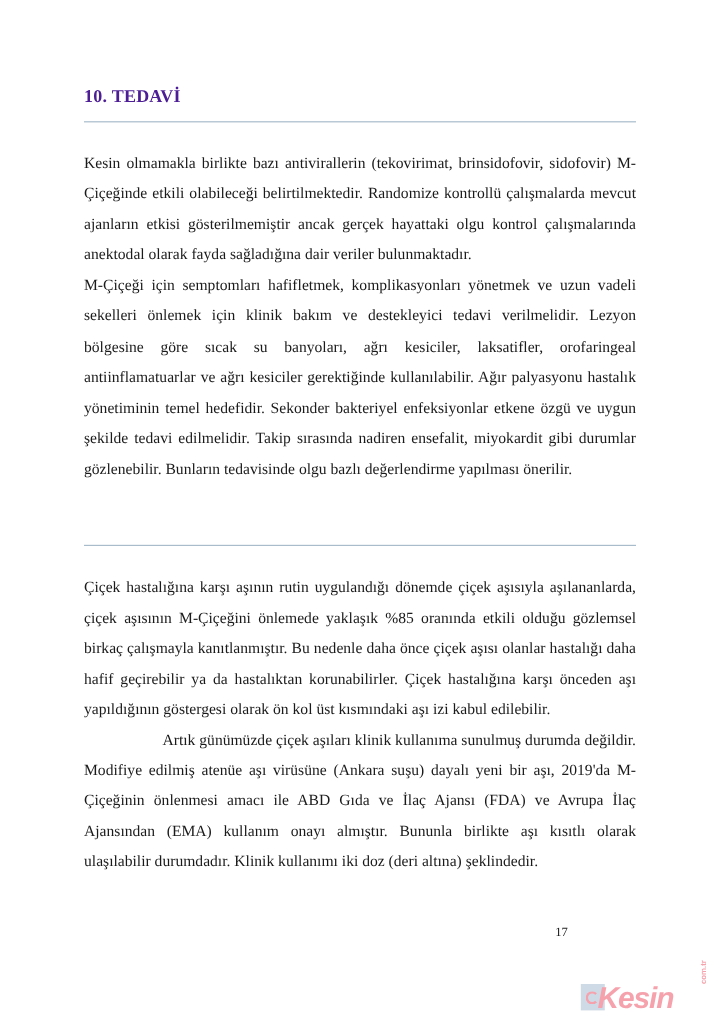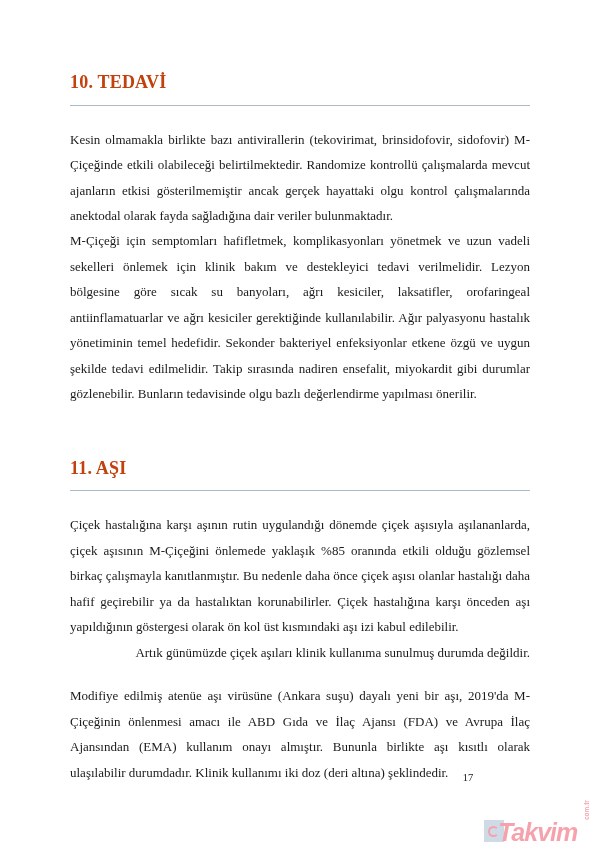--- a/index.html
+++ b/index.html
@@ -25,24 +25,24 @@
 
   .content {
     position: absolute;
     left: 70px;
     top: 72px;
     width: 460px;
   }
 
   
   .section-heading {
-    color: #c2410c;
+    color: #4c1d95;
     font-family: "Liberation Serif", "DejaVu Serif", serif;
     font-weight: bold;
-    font-size: 18px;
+    font-size: 15px;
     letter-spacing: 0.2px;
     margin: 0;
     padding: 0;
     line-height: 1.2;
   }
   .heading-rule {
     border: 0;
     border-top: 1px solid #a9bccb;
     margin: 11px 0 0 0;
     padding: 0;
@@ -58,21 +58,21 @@
     font-family: "Liberation Serif", "DejaVu Serif", serif;
     font-size: 13px;
     color: #1a1a1a;
     text-align: justify;
     line-height: 1.96;
     margin: 0;
     padding: 0;
   }
   .para.first-after-rule { margin-top: 21px; }
   .para.gap { }
-  .para.tight { margin-top: 18px; }
+  .para.tight { margin-top: 0; }
   .para.no-justify { text-align: right; }
 
   
   .page-number {
     position: absolute;
     left: 0;
     top: 772px;
     width: 481px;
     text-align: center;
     font-family: "Liberation Serif", "DejaVu Serif", serif;
@@ -146,33 +146,32 @@
   <div class="content">
 
     <div class="section-block">
       <h2 class="section-heading">10. TEDAVİ</h2>
       <hr class="heading-rule">
       <p class="para first-after-rule">Kesin olmamakla birlikte bazı antivirallerin (tekovirimat, brinsidofovir, sidofovir) M-Çiçeğinde etkili olabileceği belirtilmektedir. Randomize kontrollü çalışmalarda mevcut ajanların etkisi gösterilmemiştir ancak gerçek hayattaki olgu kontrol çalışmalarında anektodal olarak fayda sağladığına dair veriler bulunmaktadır.</p>
       <p class="para gap">M-Çiçeği için semptomları hafifletmek, komplikasyonları yönetmek ve uzun vadeli sekelleri önlemek için klinik bakım ve destekleyici tedavi verilmelidir. Lezyon bölgesine göre sıcak su banyoları, ağrı kesiciler, laksatifler, orofaringeal antiinflamatuarlar ve ağrı kesiciler gerektiğinde kullanılabilir. Ağır palyasyonu hastalık yönetiminin temel hedefidir. Sekonder bakteriyel enfeksiyonlar etkene özgü ve uygun şekilde tedavi edilmelidir. Takip sırasında nadiren ensefalit, miyokardit gibi durumlar gözlenebilir. Bunların tedavisinde olgu bazlı değerlendirme yapılması önerilir.</p>
     </div>
 
     <div class="section-block second">
-      <h2 class="section-heading">11. AŞI</h2>
       <hr class="heading-rule">
       <p class="para first-after-rule">Çiçek hastalığına karşı aşının rutin uygulandığı dönemde çiçek aşısıyla aşılananlarda, çiçek aşısının M-Çiçeğini önlemede yaklaşık %85 oranında etkili olduğu gözlemsel birkaç çalışmayla kanıtlanmıştır. Bu nedenle daha önce çiçek aşısı olanlar hastalığı daha hafif geçirebilir ya da hastalıktan korunabilirler. Çiçek hastalığına karşı önceden aşı yapıldığının göstergesi olarak ön kol üst kısmındaki aşı izi kabul edilebilir.</p>
       <p class="para gap no-justify">Artık günümüzde çiçek aşıları klinik kullanıma sunulmuş durumda değildir.</p>
       <p class="para tight">Modifiye edilmiş atenüe aşı virüsüne (Ankara suşu) dayalı yeni bir aşı, 2019'da M-Çiçeğinin önlenmesi amacı ile ABD Gıda ve İlaç Ajansı (FDA) ve Avrupa İlaç Ajansından (EMA) kullanım onayı almıştır. Bununla birlikte aşı kısıtlı olarak ulaşılabilir durumdadır. Klinik kullanımı iki doz (deri altına) şeklindedir.</p>
     </div>
 
   </div>
 
   <div class="page-number">
     <span class="page-number-inner">17</span>
   </div>
 
   <div class="watermark">
     <div class="wm-badge"></div>
     <div class="wm-swirl"></div>
-    <div class="wm-text">Takvim</div>
+    <div class="wm-text">Kesin</div>
     <div class="wm-tld">com.tr</div>
   </div>
 
 </div>
 
 </body></html>

